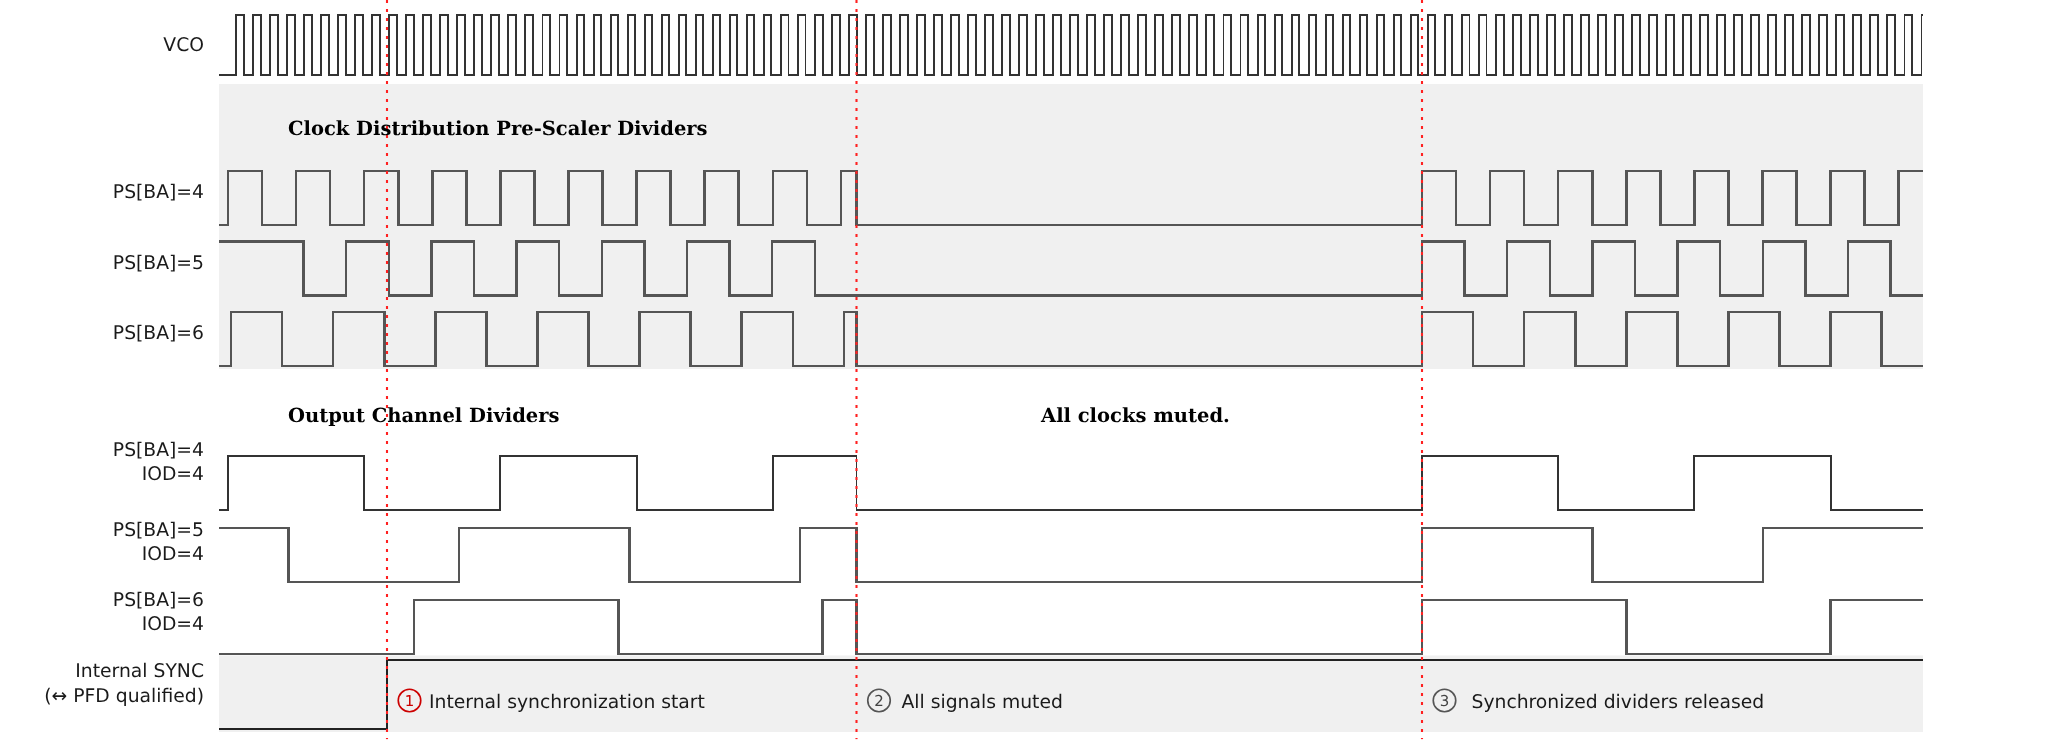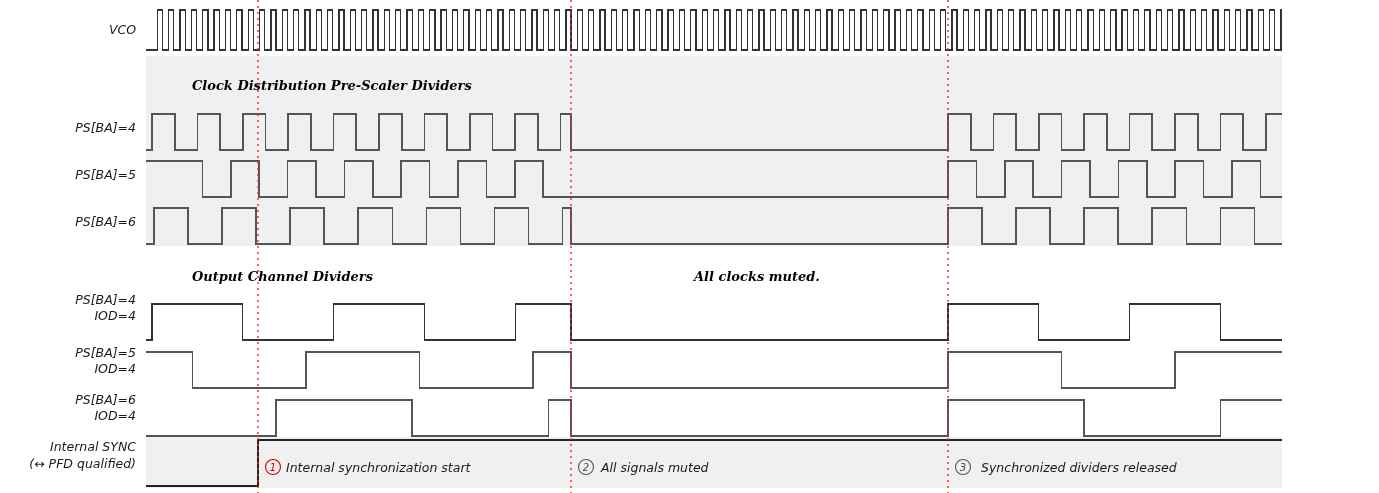--- a/index.html
+++ b/index.html
@@ -11,21 +11,20 @@
     font-family: "DejaVu Sans", sans-serif;
     width: 1379px;
     height: 493px;
     overflow: hidden;
   }
   #diagram-root {
     position: relative;
     width: 1379px;
     height: 493px;
     background: #ffffff;
-    font-style: italic;
   }
   #timing-svg {
     position: absolute;
     left: 0;
     top: 0;
     width: 1379px;
     height: 493px;
     display: block;
   }
   .row-label {

